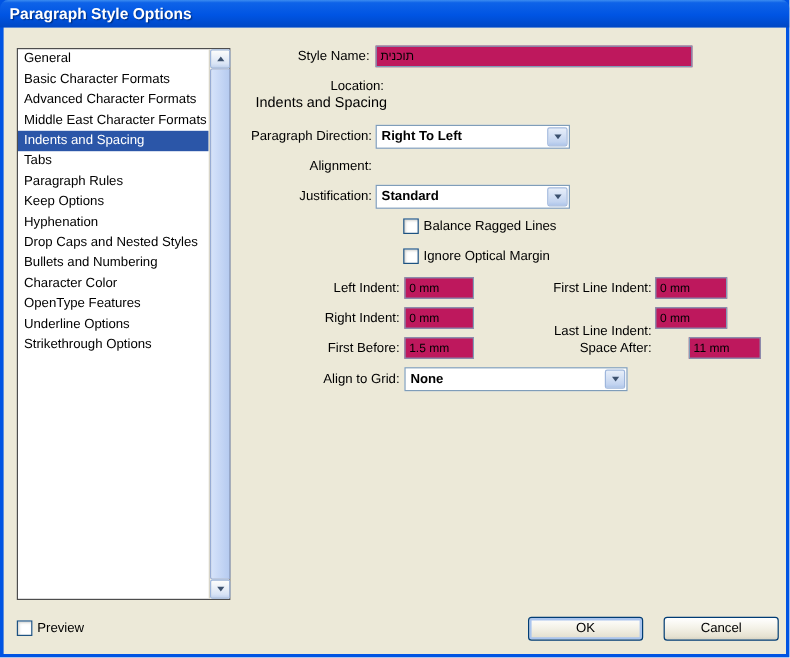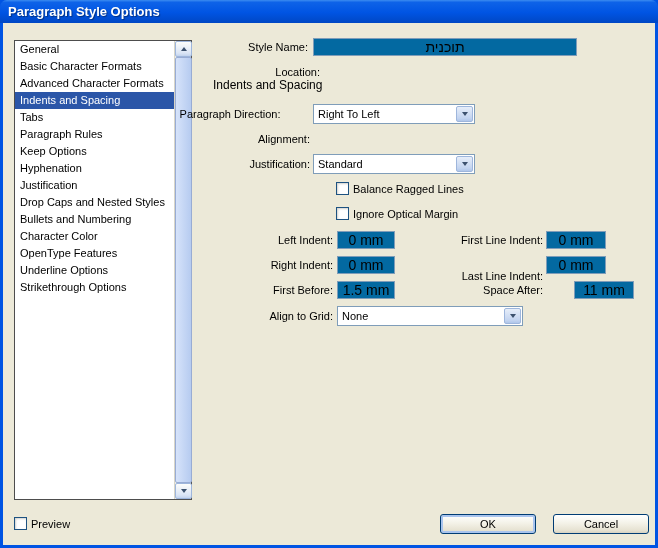--- a/index.html
+++ b/index.html
@@ -56,27 +56,27 @@
   .sb-thumb {
     position:absolute; left:0; top:16px; bottom:16px; width:17px;
     background:linear-gradient(90deg,#D6E3FA,#B6CBF0);
     border:1px solid #98ACD4; border-radius:2px;
   }
 
   
   .lbl { position:absolute; text-align:right; height:18px; line-height:18px; white-space:nowrap; }
   .txt {
     position:absolute; height:18px;
-    border:1px solid #7F9DB9; background:#0369a1;
-    font-family:"Liberation Sans", sans-serif; font-size:14px;
-    padding:1px 3px; outline:none;text-align:center;
+    border:1px solid #7F9DB9; background:#be185d;
+    font-family:"Liberation Sans", sans-serif; font-size:10px;
+    padding:1px 3px; outline:none;
   }
   .combo {
     position:absolute; height:20px;
-    border:1px solid #7F9DB9; background:#fff; cursor:default;
+    border:1px solid #7F9DB9; background:#fff; cursor:default;font-weight:bold;
   }
   .combo .val { position:absolute; left:4px; top:0; right:20px; line-height:18px; white-space:nowrap; overflow:hidden; }
   .combo .drop {
     position:absolute; top:1px; right:1px; bottom:1px; width:17px;
     background:linear-gradient(180deg,#E7EEF9,#C3D4F0 80%,#AFC6EA);
     border:1px solid #9EB6DC; border-radius:2px;
     display:flex; align-items:center; justify-content:center;
   }
   .checkbox {
     position:absolute; width:13px; height:13px;
@@ -106,26 +106,26 @@
     <span>Paragraph Style Options</span>
   </div>
 
   <div class="client">
 
     <div class="listbox">
       <div class="list-items">
         <div class="list-item">General</div>
         <div class="list-item">Basic Character Formats</div>
         <div class="list-item">Advanced Character Formats</div>
+        <div class="list-item">Middle East Character Formats</div>
         <div class="list-item selected">Indents and Spacing</div>
         <div class="list-item">Tabs</div>
         <div class="list-item">Paragraph Rules</div>
         <div class="list-item">Keep Options</div>
         <div class="list-item">Hyphenation</div>
-        <div class="list-item">Justification</div>
         <div class="list-item">Drop Caps and Nested Styles</div>
         <div class="list-item">Bullets and Numbering</div>
         <div class="list-item">Character Color</div>
         <div class="list-item">OpenType Features</div>
         <div class="list-item">Underline Options</div>
         <div class="list-item">Strikethrough Options</div>
       </div>
       <div class="scrollbar">
         <div class="sb-btn up">
             <span class="tri-up"></span>
@@ -135,21 +135,21 @@
             <span class="tri-down"></span>
           </div>
       </div>
     </div>
 
     <div class="lbl" style="left:185px; top:15px; width:120px;">Style Name:</div>
     <input class="txt" style="left: 310px; top: 15px; width: 264px;" value="תוכנית">
     <div class="lbl" style="left:197px; top:40px; width:120px;">Location:</div>
     <div class="section-title" style="left:210px; top:55px;">Indents and Spacing</div>
 
-    <div class="lbl" style="left:147px; top:82px; width:160px;text-align:center;">Paragraph Direction:</div>
+    <div class="lbl" style="left:147px; top:82px; width:160px;">Paragraph Direction:</div>
     <div class="combo" style="left:310px; top:81px; width:162px;">
       <span class="val">Right To Left</span>
       <span class="drop">
           <span class="tri-down"></span>
         </span>
     </div>
 
     <div class="lbl" style="left:147px; top:107px; width:160px;">Alignment:</div>
 
     <div class="lbl" style="left:147px; top:132px; width:160px;">Justification:</div>

